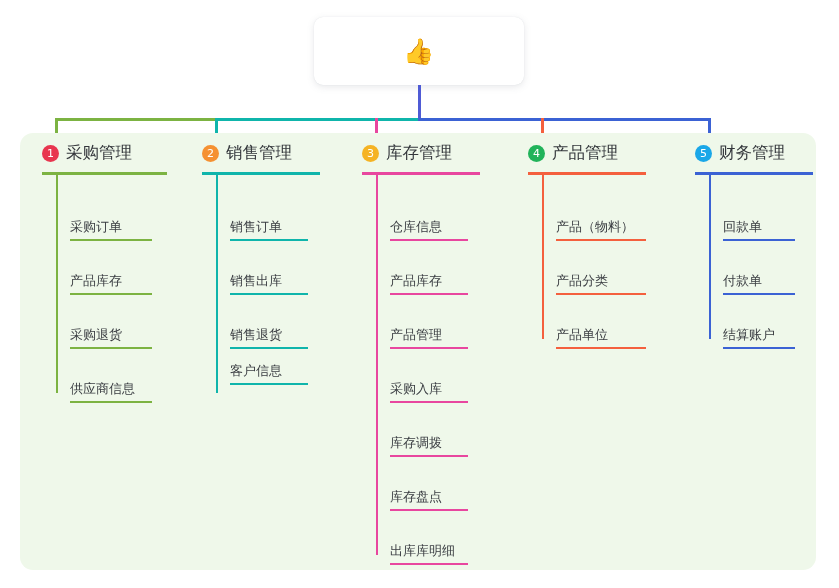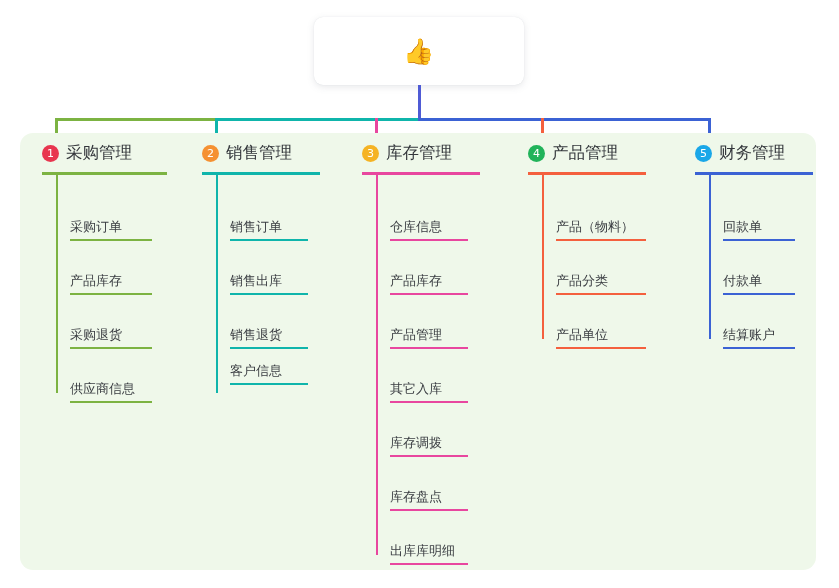--- a/index.html
+++ b/index.html
@@ -138,21 +138,21 @@
           </div>
           <div class="leaf" style="left: 28px; top: 122px; width: 78px; height: 30px;">
             <span class="leaf-text">产品库存</span>
             <div class="leaf-rule" style="width: 78px; background: rgb(232, 71, 159);"></div>
           </div>
           <div class="leaf" style="left: 28px; top: 176px; width: 78px; height: 30px;">
             <span class="leaf-text">产品管理</span>
             <div class="leaf-rule" style="width: 78px; background: rgb(232, 71, 159);"></div>
           </div>
           <div class="leaf" style="left: 28px; top: 230px; width: 78px; height: 30px;">
-            <span class="leaf-text">其它入库</span>
+            <span class="leaf-text">采购入库</span>
             <div class="leaf-rule" style="width: 78px; background: rgb(232, 71, 159);"></div>
           </div>
           <div class="leaf" style="left: 28px; top: 284px; width: 78px; height: 30px;">
             <span class="leaf-text">库存调拨</span>
             <div class="leaf-rule" style="width: 78px; background: rgb(232, 71, 159);"></div>
           </div>
           <div class="leaf" style="left: 28px; top: 338px; width: 78px; height: 30px; font-family: Liberation Serif, serif;">
             <span class="leaf-text">库存盘点</span>
             <div class="leaf-rule" style="width: 78px; background: rgb(232, 71, 159);"></div>
           </div>

